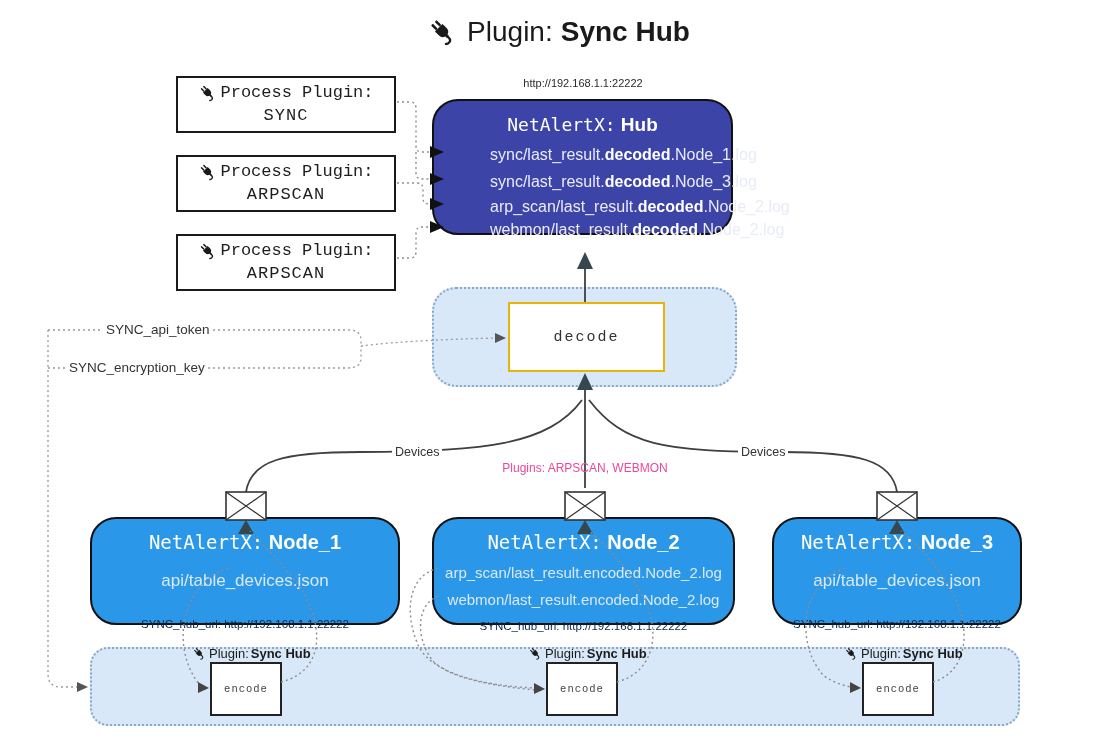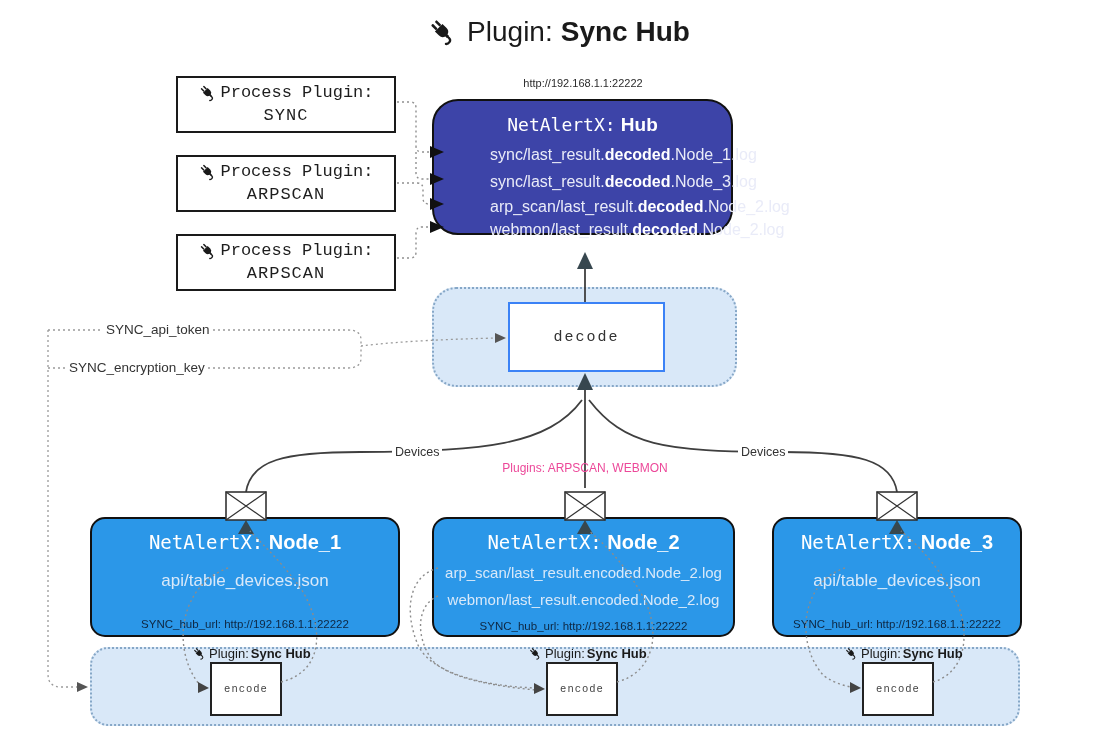--- a/index.html
+++ b/index.html
@@ -26,31 +26,31 @@
        border-radius:26px;box-sizing:border-box;}
   .hub-title{position:absolute;left:0;top:13px;width:100%;text-align:center;color:#fff;font-size:19px;}
   .hub-title .dmono{font-size:18px;}
   .hub-title b{font-weight:bold;}
   .hub-log{position:absolute;left:20px;color:#e9ebf8;font-size:16px;white-space:nowrap;margin-left:36px;}
   .hub-log b{color:#fff;}
 
   
   .lblue{background:#d9e8f8;border:2px dotted #86a7c7;box-sizing:border-box;}
   .decode-wrap{left:432px;top:287px;width:305px;height:100px;border-radius:24px;}
-  .decode-box{left:508px;top:302px;width:157px;height:70px;background:#fff;border:2px solid #3b82f6;
+  .decode-box{left:508px;top:302px;width:157px;height:70px;background:#fff;border:2px solid #eab308;
               box-sizing:border-box;display:flex;align-items:center;justify-content:center;
               font-size:15px;color:#333;letter-spacing:2px;}
 
   
   .wlabel{background:#fff;font-size:13px;color:#333;padding:0 3px;white-space:nowrap;text-align:right;}
   .elabel{font-size:12px;color:#ec4899;white-space:nowrap;}
 
   
-  .node{background:#2b97e8;border:2px solid #111;border-radius:15px;box-sizing:border-box;
-        top:517px;height:120px;color:#fff;}
+  .node{background:#2b97e8;border:2px solid #111;border-radius:26px;box-sizing:border-box;
+        top:517px;height:108px;color:#fff;}
   .node-title{position:absolute;left:0;top:12px;width:100%;text-align:center;font-size:20px;}
   .node-title .dmono{font-size:19px;}
   .node-title b{font-weight:bold;}
   .nfile{position:absolute;left:0;width:100%;text-align:center;color:#d9e9f9;white-space:nowrap;}
   .nurl{position:absolute;left:0;width:100%;text-align:center;color:#0e2742;font-size:11.5px;}
 
   
   .strip{left:90px;top:647px;width:930px;height:79px;border-radius:18px;}
   .ebox{background:#fff;border:2px solid #222;box-sizing:border-box;top:662px;width:72px;height:54px;
         display:flex;align-items:center;justify-content:center;font-size:10.5px;color:#444;letter-spacing:1px;}

